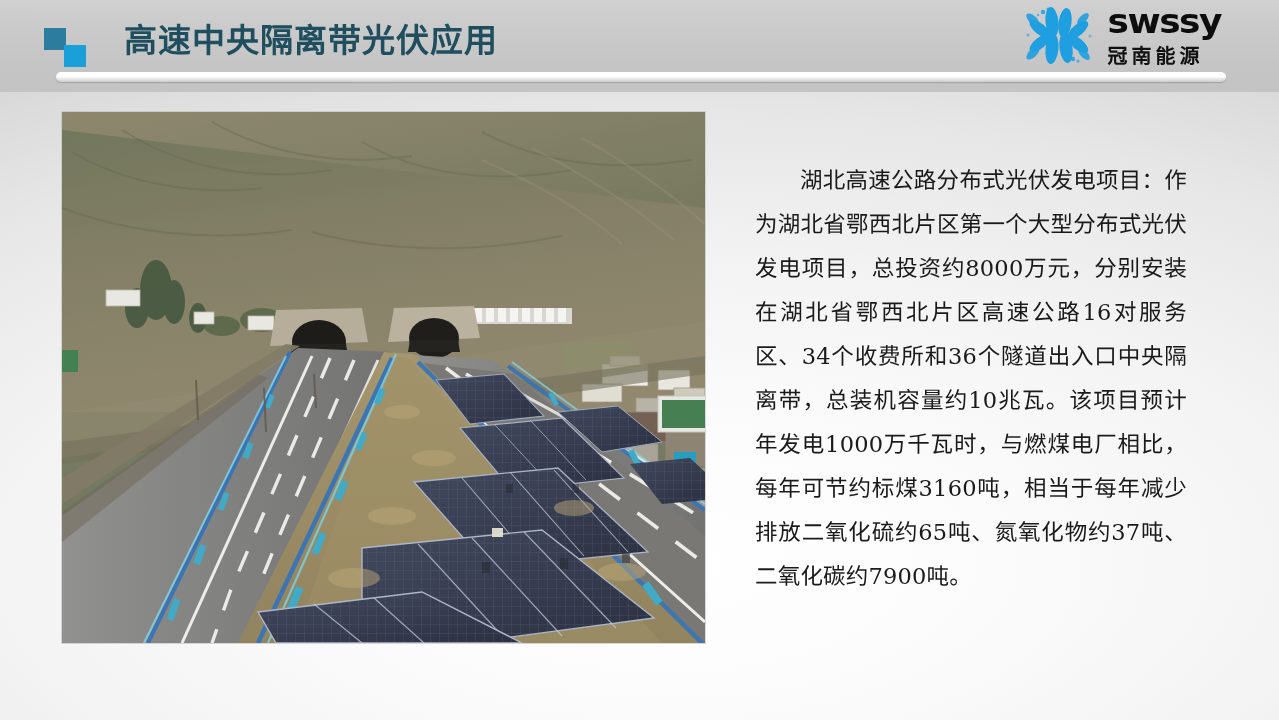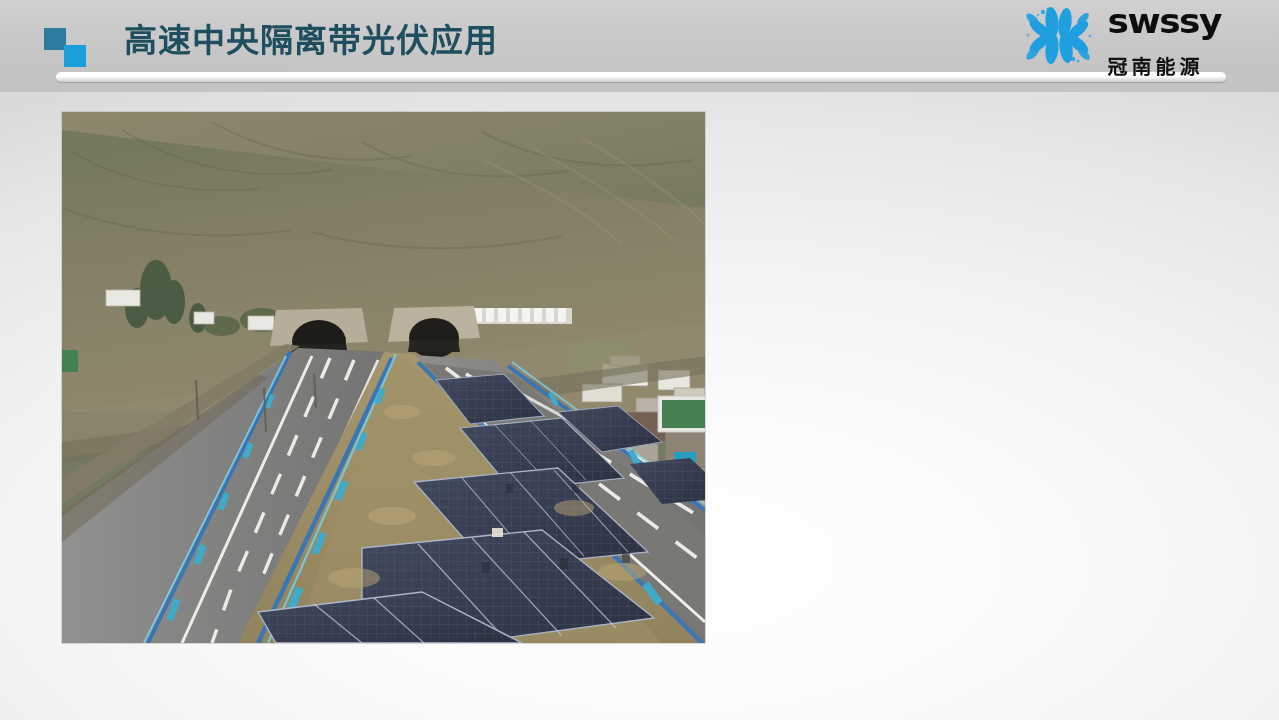--- a/index.html
+++ b/index.html
@@ -91,21 +91,21 @@
   .logo-word {
     font-size: 36px;
     font-weight: 900;
     color: #0d0d0d;
     letter-spacing: -1.5px;
     font-family: "DejaVu Sans", "Liberation Sans", sans-serif;
     transform: scaleY(0.92);
     transform-origin: left center;
   }
   .logo-sub {
-    margin-top: 17px;
+    margin-top: 6px;
     font-size: 20px;
     font-weight: bold;
     color: #111111;
     letter-spacing: 4px;
   }
 
   
   .photo {
     position: absolute;
     left: 62px; top: 112px;
@@ -471,14 +471,17 @@
       <g stroke="#5d5648" stroke-width="2" opacity="0.85">
         <path d="M134,268 L136,308"></path>
         <path d="M202,276 L204,320"></path>
         <path d="M252,262 L254,296"></path>
       </g>
 
       <rect x="0" y="0" width="643" height="531" fill="#ffffff" opacity="0.04"></rect>
     </svg>
   </div>
 
+  <div class="bodytext">
+    <p>湖北高速公路分布式光伏发电项目：作为湖北省鄂西北片区第一个大型分布式光伏发电项目，总投资约8000万元，分别安装在湖北省鄂西北片区高速公路16对服务区、34个收费所和36个隧道出入口中央隔离带，总装机容量约10兆瓦。该项目预计年发电1000万千瓦时，与燃煤电厂相比，每年可节约标煤3160吨，相当于每年减少排放二氧化硫约65吨、氮氧化物约37吨、二氧化碳约7900吨。</p>
+  </div>
 
 </div>
 
 </body></html>

